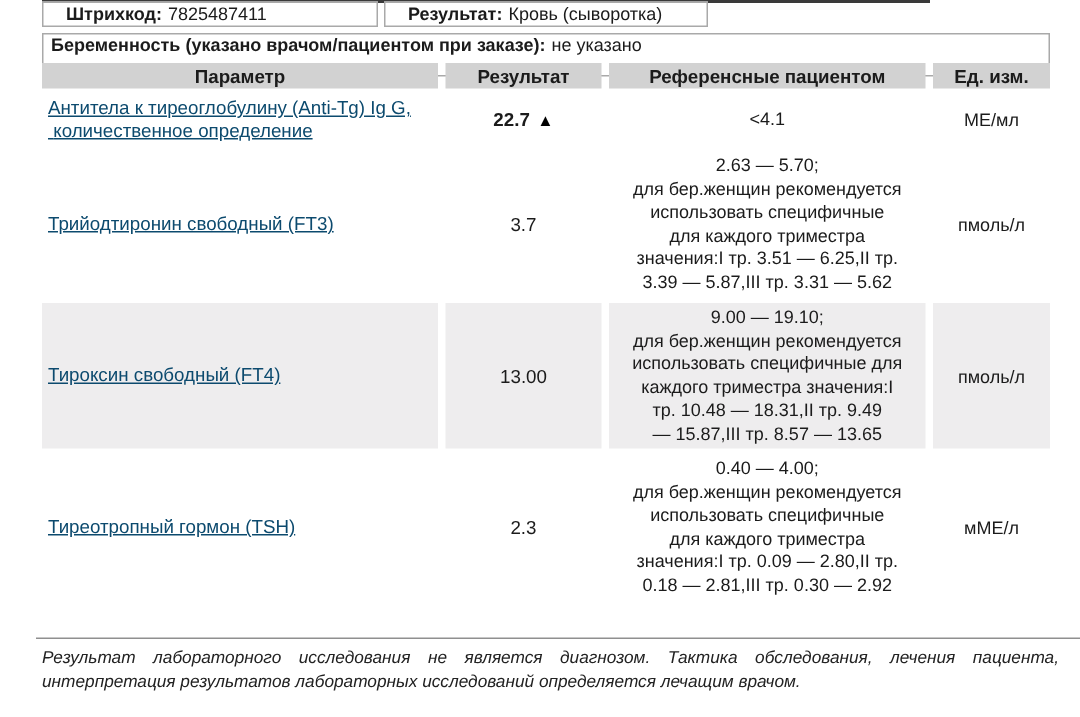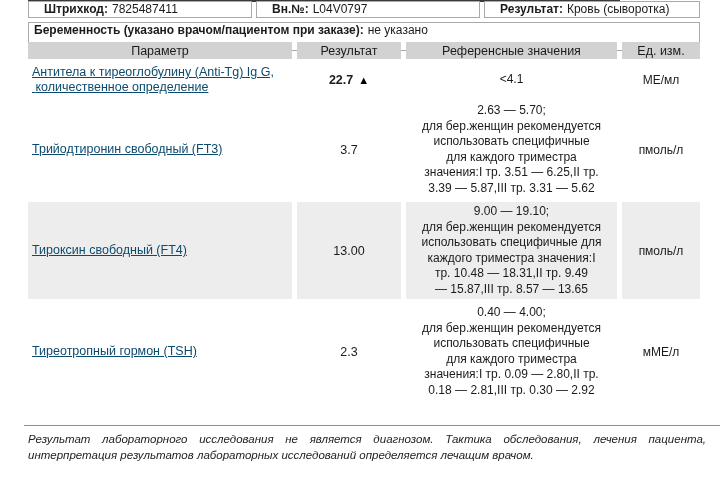--- a/index.html
+++ b/index.html
@@ -48,21 +48,21 @@
     border-collapse: separate; border-spacing: 5px 4px;
     table-layout: fixed; width: 682px;
     font-size: 12.5px;
   }
   col.c-param { width: 264px; }
   col.c-result { width: 104px; }
   col.c-ref { width: 211px; }
   col.c-unit { width: 78px; }
 
   th {
-    background: #d2d2d2; font-weight: normal; font-size: 12.5px;
+    background: #d2d2d2; font-weight: bold; font-size: 12.5px;
     height: 17px; text-align: center; vertical-align: middle;
     padding: 0 2px;
   }
   td { vertical-align: middle; text-align: center; padding: 2px 3px; }
   tr.r-odd td { background: #ffffff; }
   tr.r-even td { background: #eeedee; }
   tr.r-sm td { height: 32px; }
   tr.r-lg td { height: 97px; }
   tr.r-md td { height: 87px; }
 
@@ -95,38 +95,37 @@
 </style>
 </head>
 <body>
 
 <div class="page">
 
   <div class="scan-top-line"></div>
 
   <div class="info-bar">
     <div class="info-cell w1"><span class="lbl">Штрихкод:</span><span class="val">7825487411</span></div>
-    <div class="info-cell w2"><span class="lbl">Вн.№:</span><span class="val">L04V0797</span></div>
     <div class="info-cell w3"><span class="lbl">Результат:</span><span class="val">Кровь (сыворотка)</span></div>
   </div>
 
   <div class="pregnancy-bar"><span class="lbl">Беременность (указано врачом/пациентом при заказе):</span><span class="val">не указано</span></div>
 
   <table class="results">
     <colgroup>
       <col class="c-param">
         <col class="c-result">
         <col class="c-ref">
         <col class="c-unit">
     </colgroup>
     <thead>
       <tr>
         <th>Параметр</th>
         <th>Результат</th>
-        <th>Референсные значения</th>
+        <th>Референсные пациентом</th>
         <th>Ед. изм.</th>
       </tr>
     </thead>
     <tbody>
       <tr class="r-odd r-sm">
         <td class="param"><a>Антитела к тиреоглобулину (Anti-Tg) Ig G,
  количественное определение</a></td>
         <td class="result"><span class="bold-val">22.7</span><span class="marker">▲</span></td>
         <td class="ref">&lt;4.1</td>
         <td class="unit">МЕ/мл</td>

